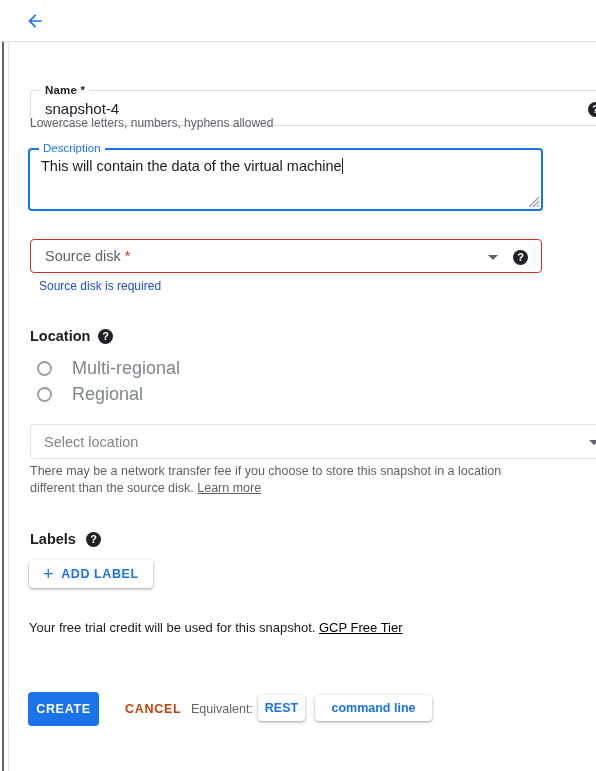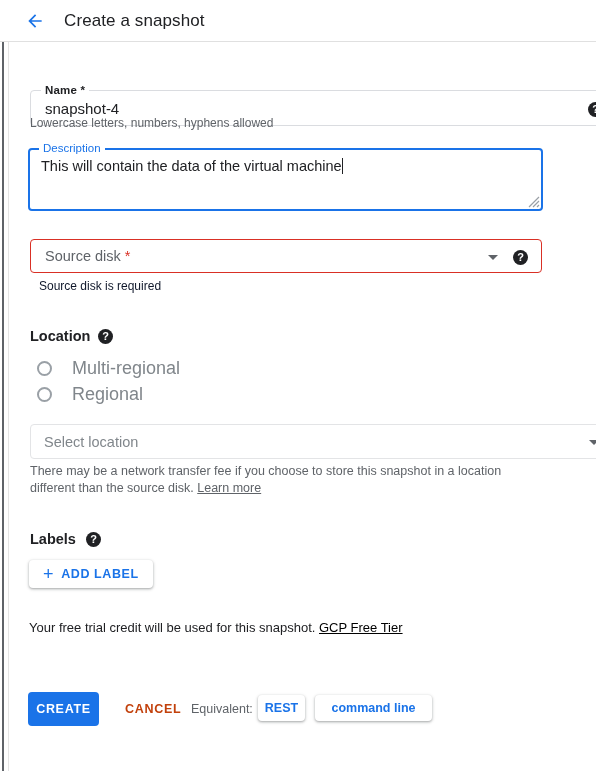--- a/index.html
+++ b/index.html
@@ -157,21 +157,21 @@
     position: absolute;
     width: 0; height: 0;
     border-left: 5px solid transparent;
     border-right: 5px solid transparent;
     border-top: 5px solid #5f6368;
     cursor: pointer;
   }
   .err-msg {
     position: absolute;
     font-size: 12px;
-    color: #0f172a;
+    color: #1d4ed8;
   }
 
   
   .section-title {
     position: absolute;
     font-size: 14.5px;
     font-weight: bold;
     color: #202124;
   }
 
@@ -299,21 +299,20 @@
 <div id="root">
 
   <div class="header">
     <div class="back-btn">
       <span>
         <svg width="20" height="20" viewBox="0 0 24 24" fill="#1a73e8" aria-hidden="true">
           <path d="M20 11H7.83l5.59-5.59L12 4l-8 8 8 8 1.41-1.41L7.83 13H20v-2z"></path>
         </svg>
       </span>
     </div>
-    <div class="page-title">Create a snapshot</div>
   </div>
 
   <div class="rail-dark"></div>
   <div class="rail-light"></div>
 
   <div class="content">
 
     <div class="field-outline" style="left:21px; top:48px; width:586px; height:36px;">
       <span class="legend">Name *</span>
       <span class="value">snapshot-4</span>

